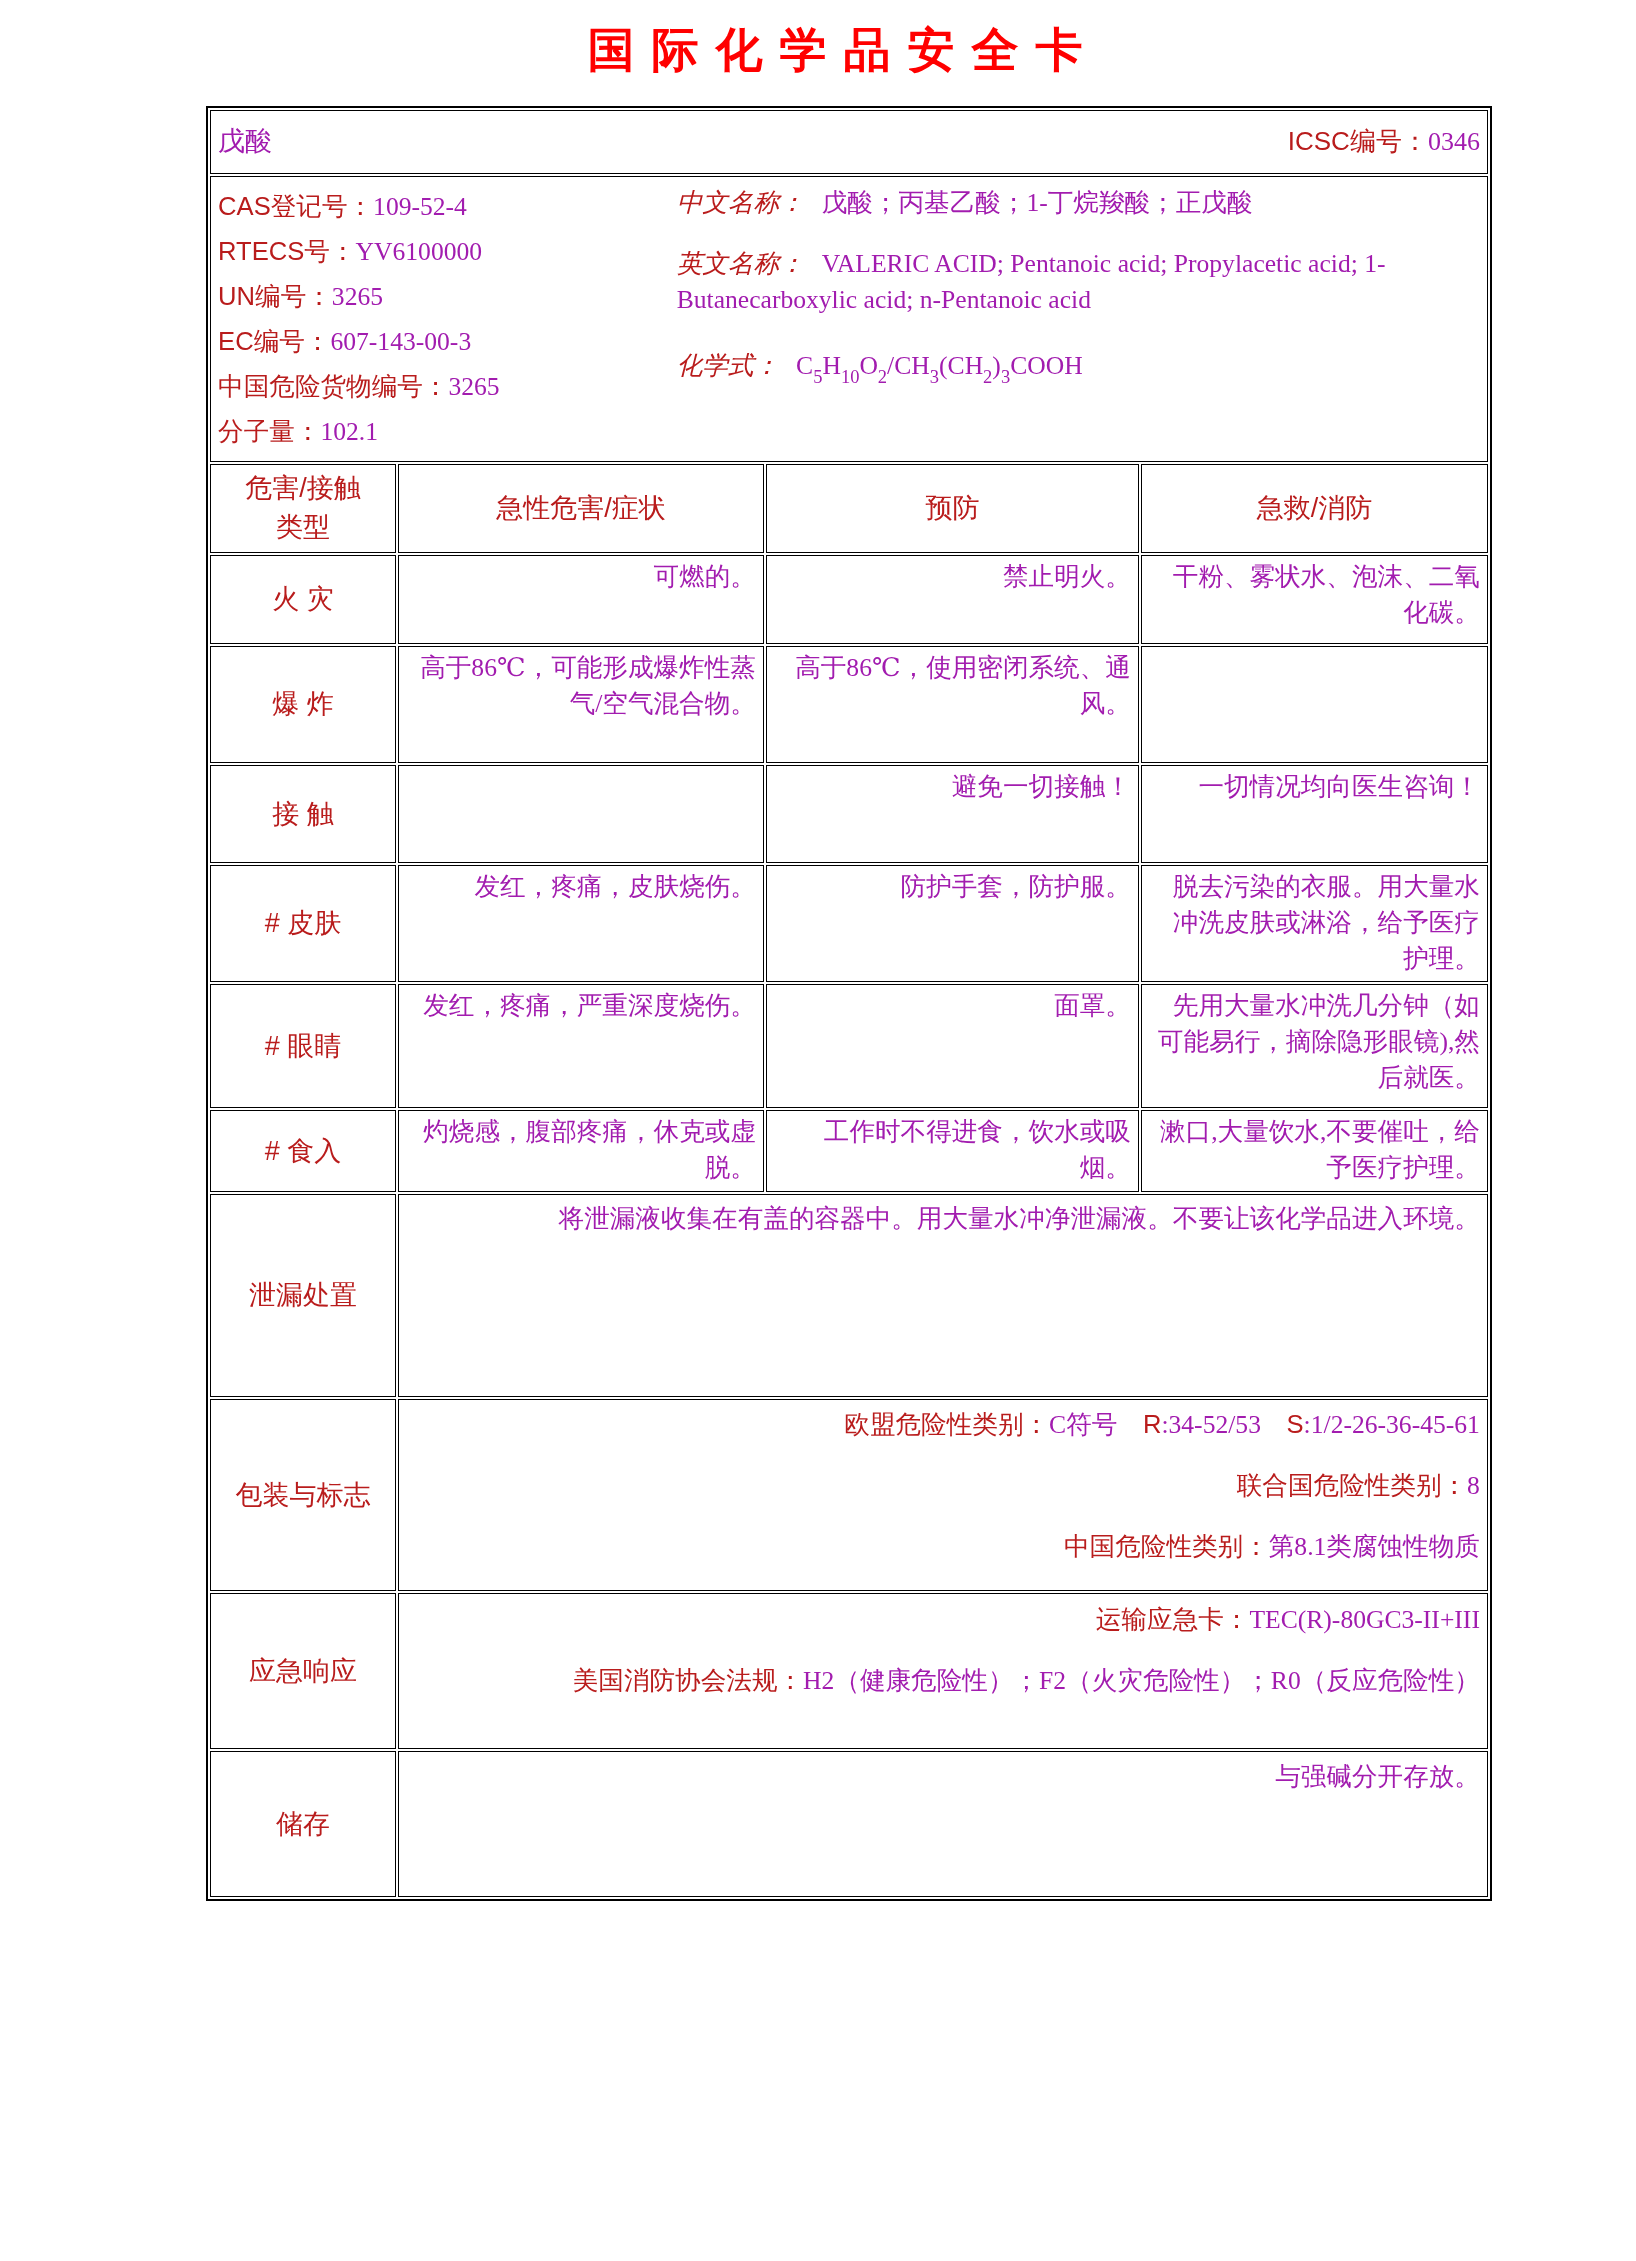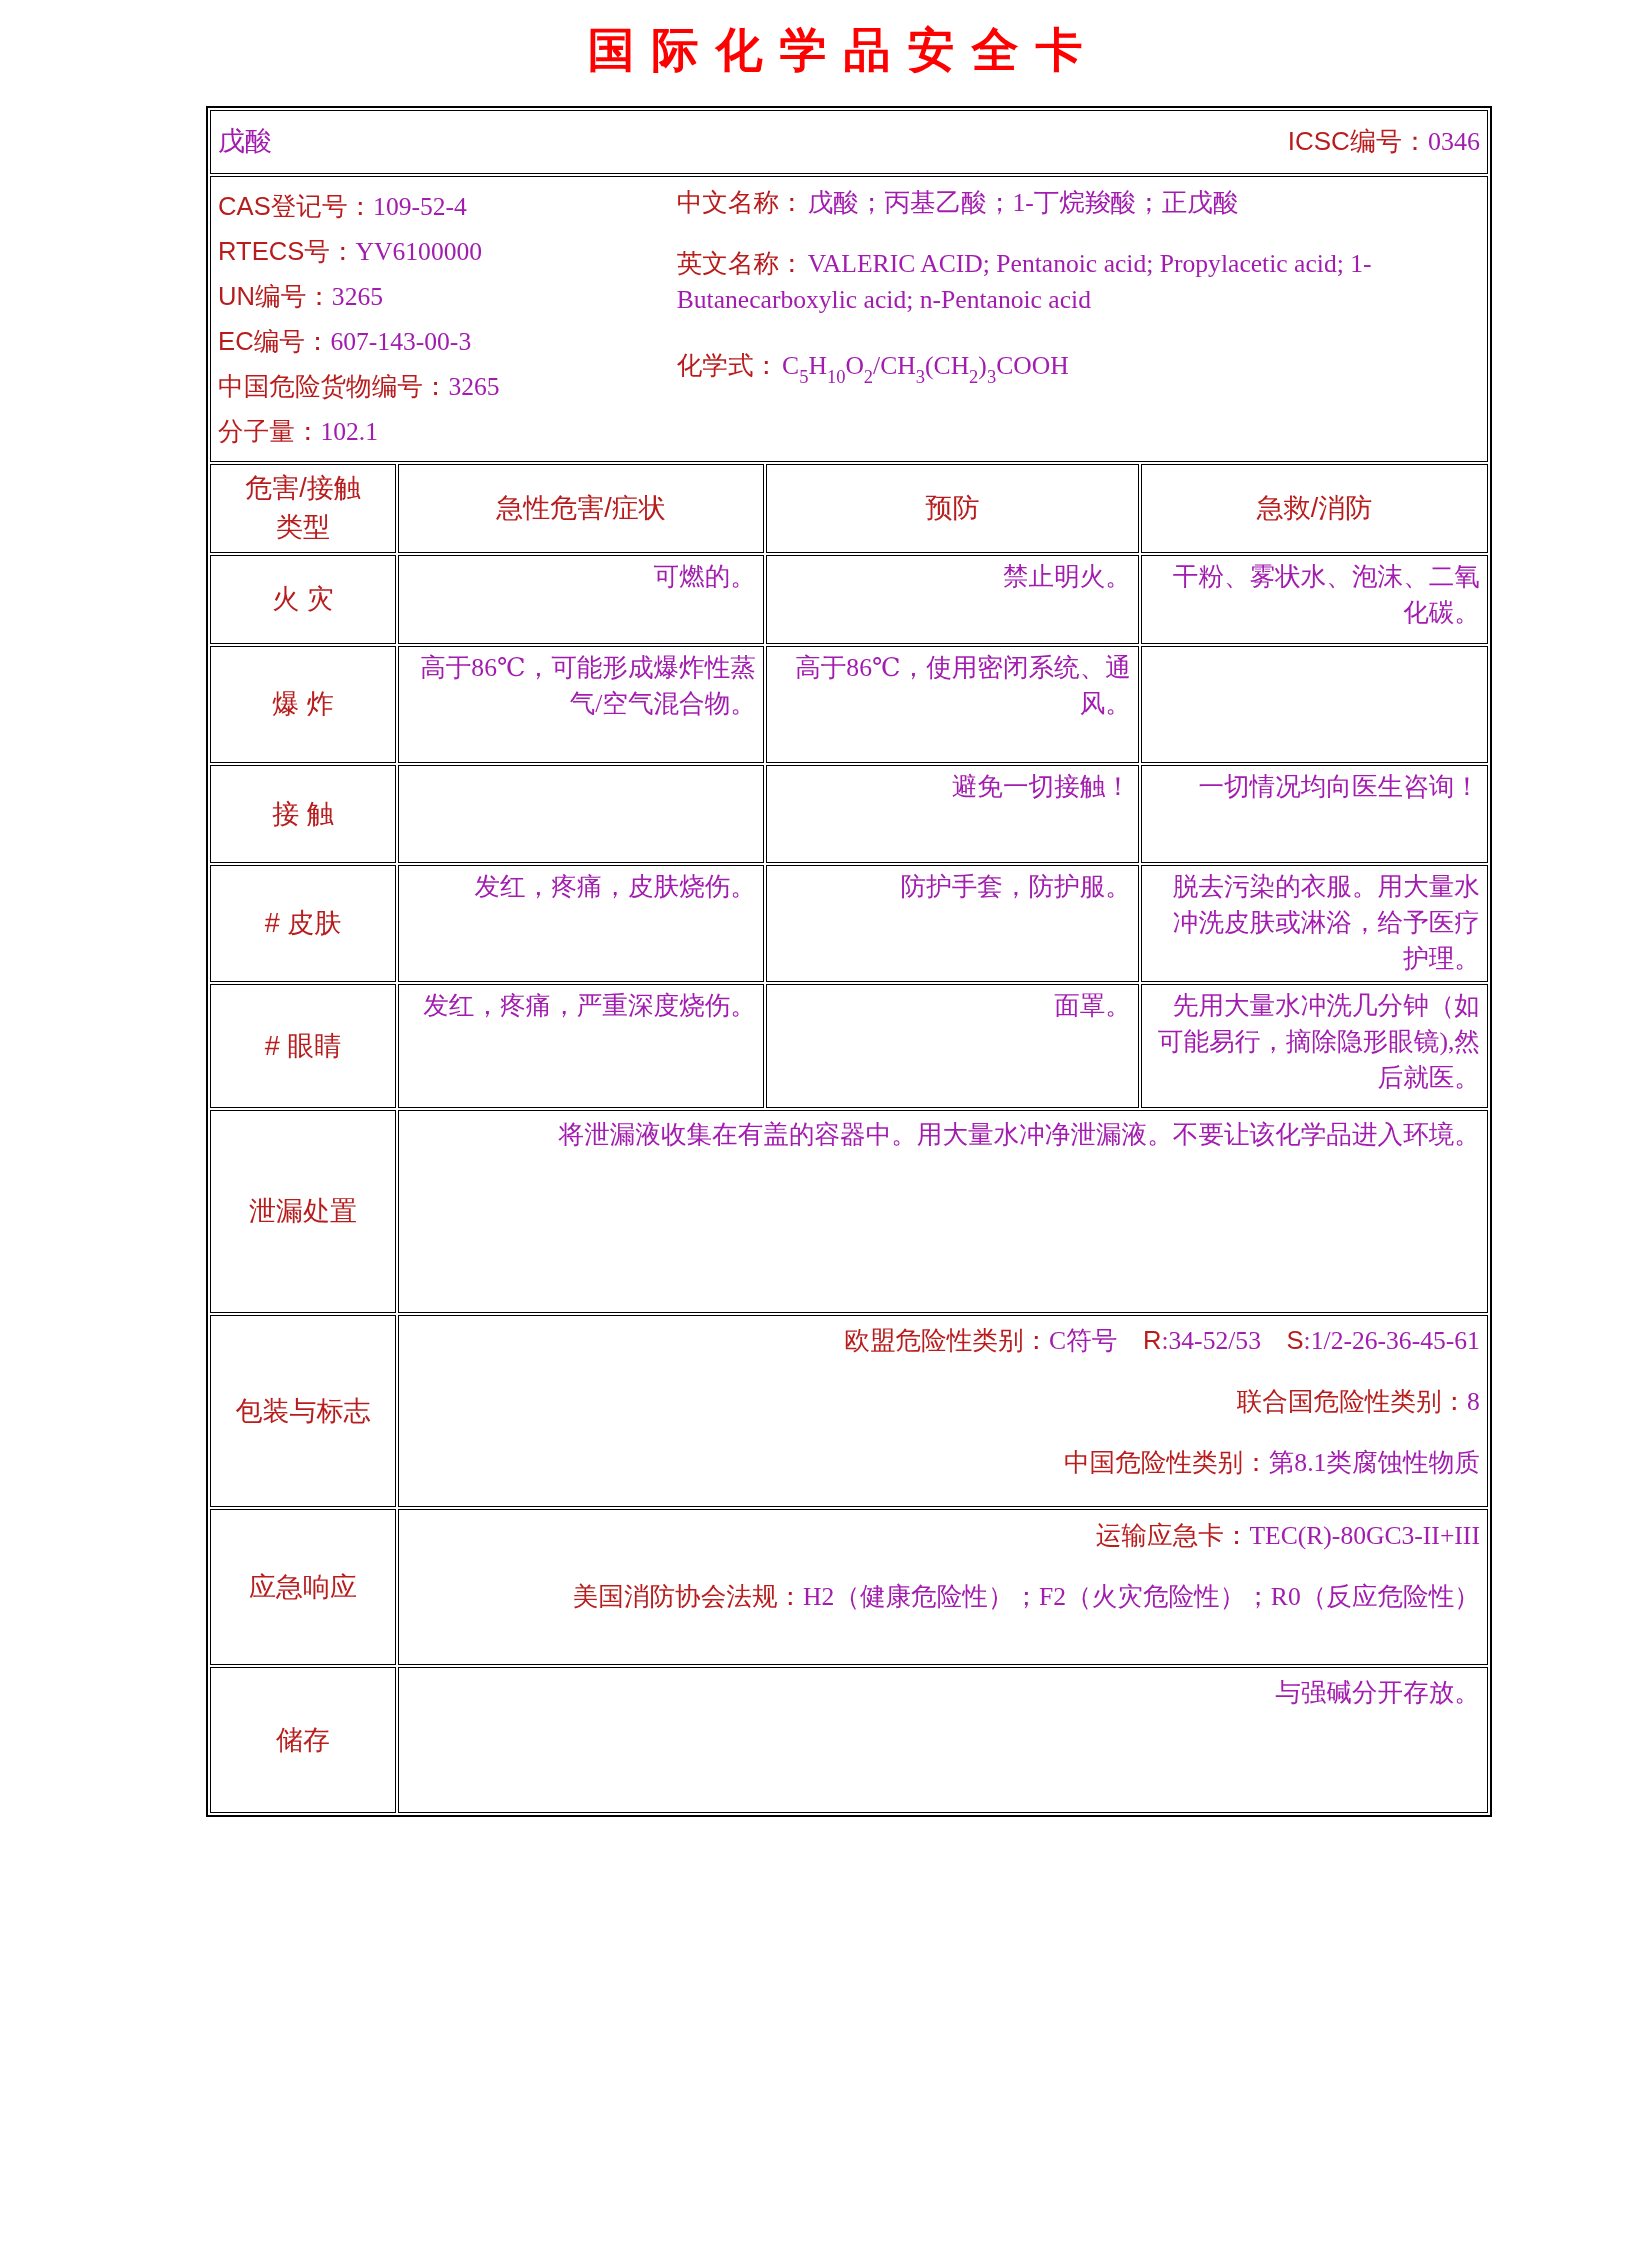--- a/index.html
+++ b/index.html
@@ -54,21 +54,21 @@
   .icsc { font-size: 26px; white-space: pre; }
   
   .id-row { padding: 7.1px 2.8px 7.1px 7.1px; }
   .id-flex { display: flex; }
   .id-left { width: 36%; flex: none; }
   .id-item { line-height: 1.72; white-space: nowrap; }
   .id-right { flex: 1; padding-left: 2.8px; }
   .names-line { margin-bottom: 4.3px; }
   .names-line.en { margin-top: 24px; }
   .names-line.formula { margin-top: 28.5px; }
-  .names-line .blue { margin-right: 3px; }
+  .names-line .blue { margin-right: 17px; font-style: italic; }
   sub { font-size: 18.5px; vertical-align: -8.5px; line-height: 0; }
   
   th.hdr-cell {
     vertical-align: middle;
     text-align: center;
     font-weight: normal;
     font-size: 27px;
     white-space: pre-line;
     line-height: 1.45;
   }
@@ -154,20 +154,26 @@
         <td class="content-cell black">发红，疼痛，皮肤烧伤。</td>
         <td class="content-cell black">防护手套，防护服。</td>
         <td class="content-cell black">脱去污染的衣服。用大量水冲洗皮肤或淋浴，给予医疗护理。</td>
       </tr>
       <tr style="height: 124px;">
         <td class="label-cell blue"># 眼睛</td>
         <td class="content-cell black">发红，疼痛，严重深度烧伤。</td>
         <td class="content-cell black">面罩。</td>
         <td class="content-cell black">先用大量水冲洗几分钟（如可能易行，摘除隐形眼镜),然后就医。</td>
       </tr>
+      <tr style="height: 82px;">
+        <td class="label-cell blue"># 食入</td>
+        <td class="content-cell black">灼烧感，腹部疼痛，休克或虚脱。</td>
+        <td class="content-cell black">工作时不得进食，饮水或吸烟。</td>
+        <td class="content-cell black">漱口,大量饮水,不要催吐，给予医疗护理。</td>
+      </tr>
       <tr style="height: 203px;">
         <td class="label-cell blue">泄漏处置</td>
         <td class="content-cell section-content" colspan="3">
           <p class="sec-line"><span class="black">将泄漏液收集在有盖的容器中。用大量水冲净泄漏液。不要让该化学品进入环境。</span></p>
         </td>
       </tr>
       <tr style="height: 160px;">
         <td class="label-cell blue">包装与标志</td>
         <td class="content-cell section-content" colspan="3">
           <p class="sec-line"><span class="blue">欧盟危险性类别：</span><span class="black">C符号    </span><span class="blue">R</span><span class="black">:34-52/53    </span><span class="blue">S</span><span class="black">:1/2-26-36-45-61</span></p>

